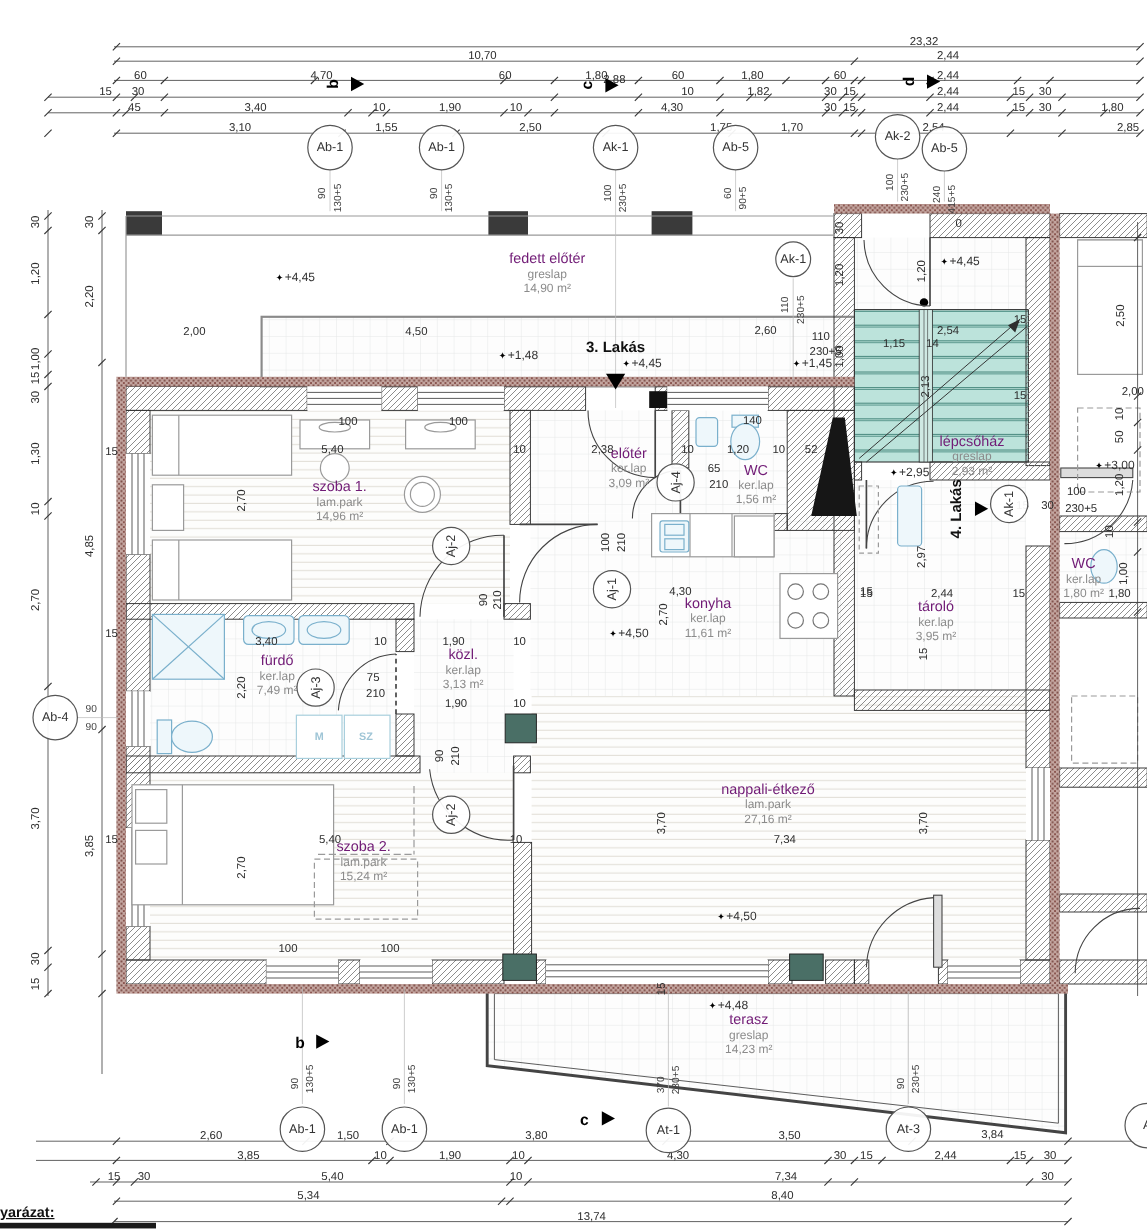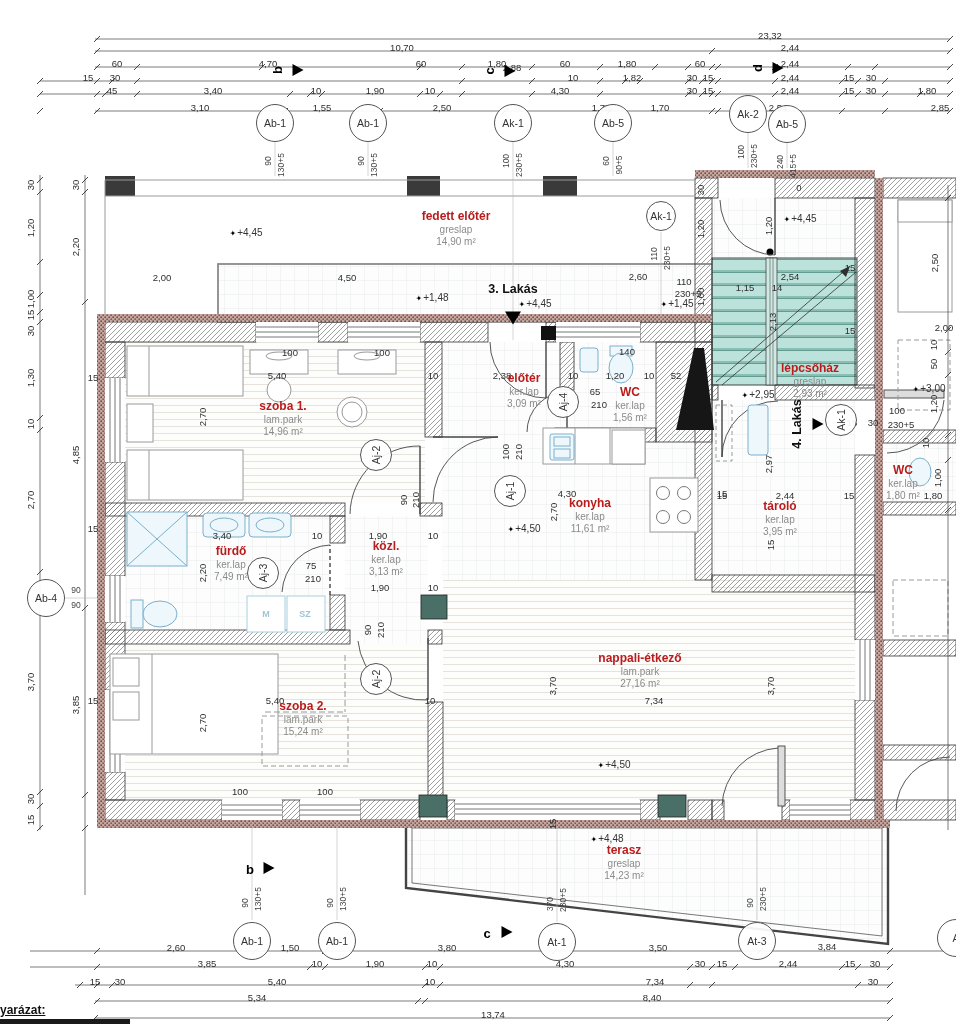--- a/index.html
+++ b/index.html
@@ -5,21 +5,21 @@
   html,body{margin:0;padding:0;background:#fff;}
   #stage{position:relative;width:956px;height:1024px;background:#fff;overflow:hidden;
          font-family:"Liberation Sans",sans-serif;}
   #plan-svg{position:absolute;left:0;top:0;z-index:1;}
   #labels{position:absolute;left:0;top:0;width:956px;height:1024px;z-index:2;}
   .lbl{position:absolute;white-space:nowrap;color:#2e2e2e;transform:translate(-50%,-50%);}
   .dim{font-size:9.5px;}
   .rot{transform:translate(-50%,-50%) rotate(-90deg);}
   .fixt{font-size:9px;color:#9fc5d6;font-weight:bold;}
   .room{position:absolute;transform:translate(-50%,-50%);text-align:center;line-height:1.22;z-index:2;}
-  .room .rn{font-size:12px;font-weight:bold;color:#b91c1c;display:block;}
+  .room .rn{font-size:12px;font-weight:normal;color:#701a75;display:block;}
   .room .rf,.room .ra{font-size:10px;color:#8b8b8b;display:block;}
   .elev{font-size:10px;color:#333;}
   .elev .st{font-size:8px;margin-right:1px;color:#000;}
   .marker{position:absolute;border:1.2px solid #555;border-radius:50%;background:rgba(255,255,255,.93);
           display:flex;align-items:center;justify-content:center;transform:translate(-50%,-50%);
           font-size:10.5px;color:#333;z-index:3;}
   .marker .rotin{transform:rotate(-90deg);display:block;}
   .msub{font-size:8.5px;color:#444;}
   .sect{font-weight:bold;font-size:13px;color:#000;}
   .apt{font-weight:bold;font-size:12.5px;color:#101010;}

